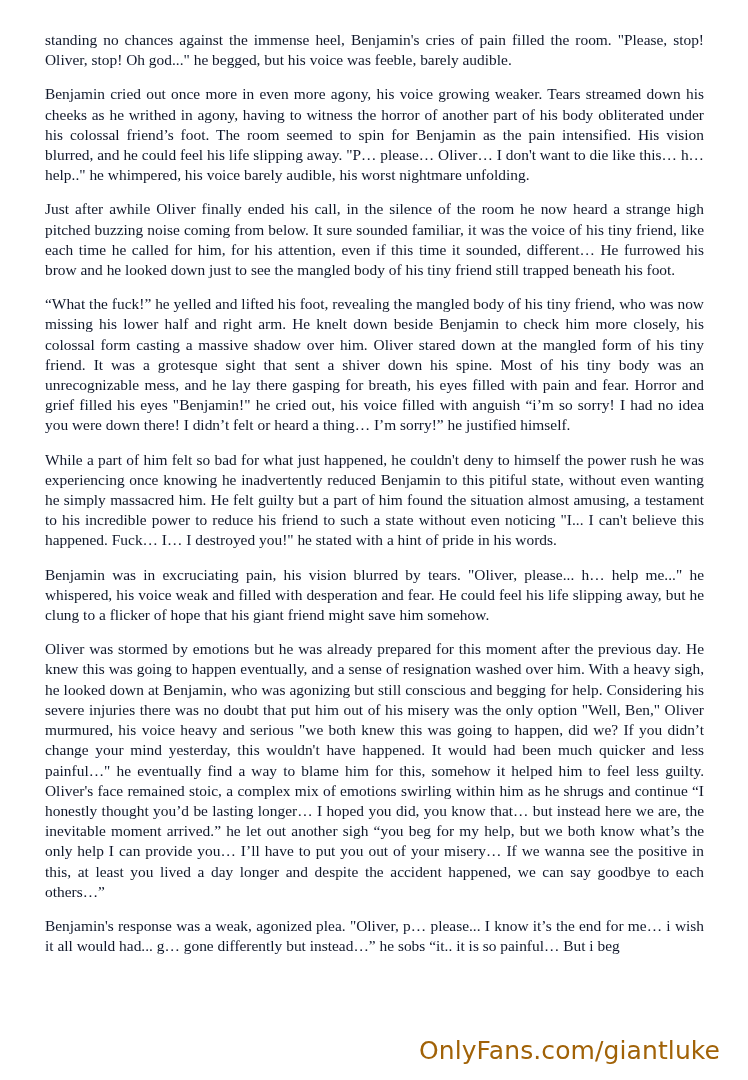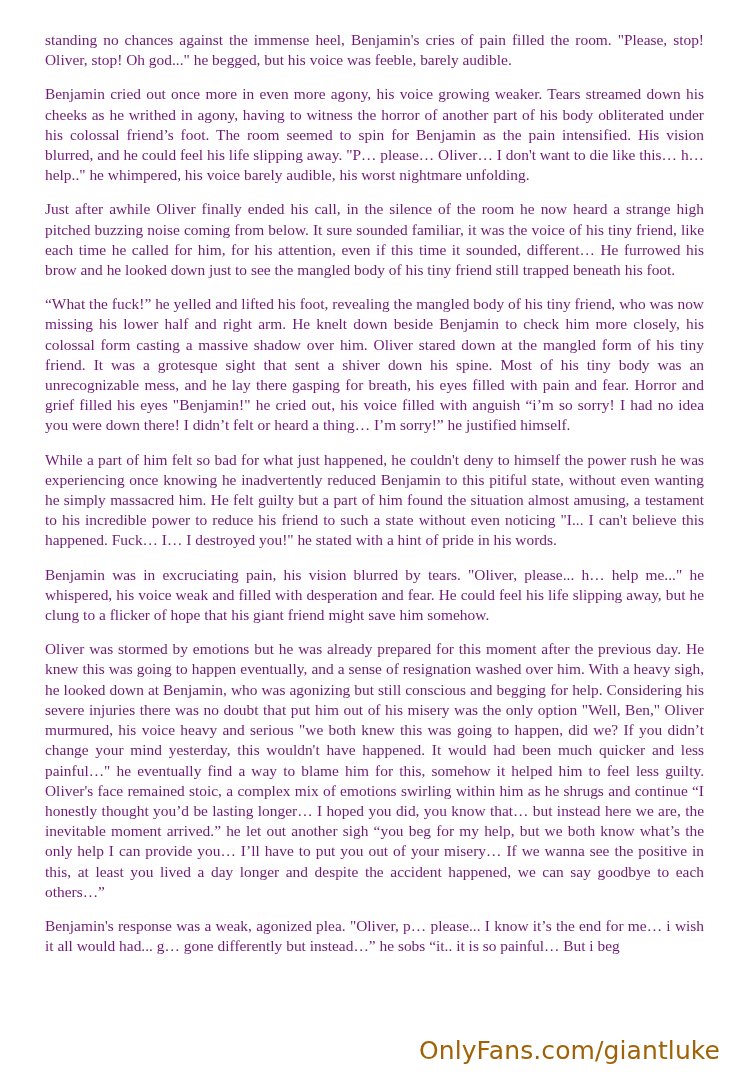--- a/index.html
+++ b/index.html
@@ -25,21 +25,21 @@
     left: 45px;
     top: 30px;
     width: 659px;
   }
   .para {
     margin: 0 0 14px 0;
     font-size: 15.4px;
     line-height: 20.2px;
     text-align: justify;
     text-justify: inter-word;
-    color: #701a75;
+    color: #0f172a;
     letter-spacing: 0.01px;
     -webkit-font-smoothing: none;
   }
   .para:last-child {
     margin-bottom: 0;
   }
   #watermark {
     position: absolute;
     left: 0;
     right: 28px;

